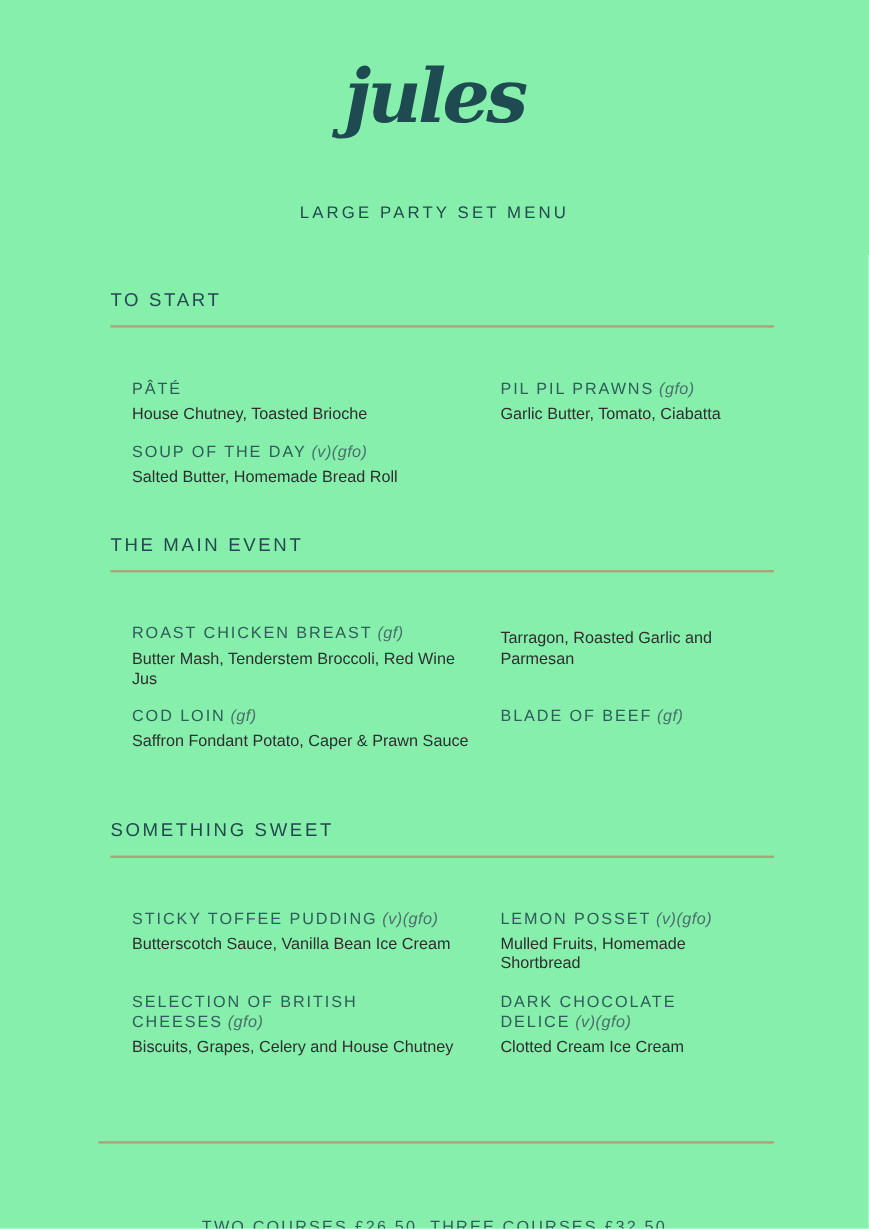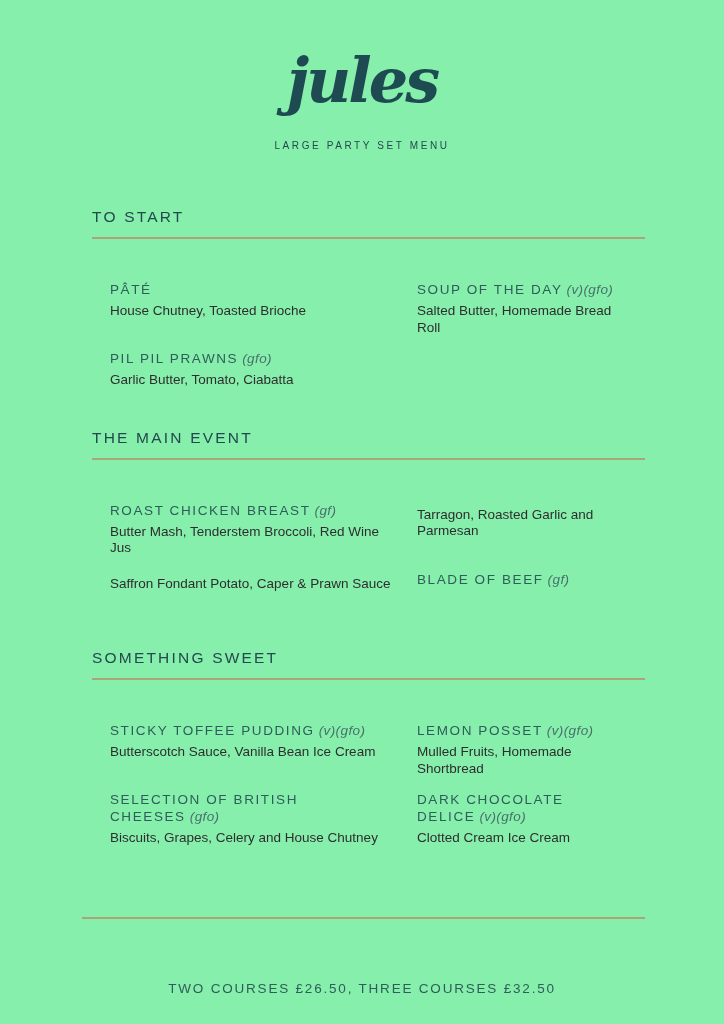--- a/index.html
+++ b/index.html
@@ -19,23 +19,23 @@
     text-align: center;
     font-family: "DejaVu Serif", serif;
     font-style: italic;
     font-weight: bold;
     font-size: 62px;
     line-height: 1.05;
     letter-spacing: -3px;
     color: #1e4b51;
   }
   .subtitle {
-    margin-top: 27px;
+    margin-top: 56px;
     text-align: center;
-    font-size: 10px;
+    font-size: 14px;
     letter-spacing: 2.6px;
     color: #24494f;
   }
   .content {
     padding: 0 79px 0 92px;
   }
   .section { margin-top: 57px; }
   .section.second { margin-top: 40px; }
   .section.third  { }
   .section-title {
@@ -99,42 +99,43 @@
 
     <div class="section">
       <div class="section-title">TO START</div>
       <hr class="rule">
       <div class="items">
         <div class="item">
           <div class="item-title"><span>PÂTÉ</span><span class="item-tags"></span></div>
           <div class="item-desc">House Chutney, Toasted Brioche</div>
         </div>
         <div class="item">
+          <div class="item-title"><span>PIL PIL PRAWNS</span><span class="item-tags">(gfo)</span></div>
+          <div class="item-desc">Garlic Butter, Tomato, Ciabatta</div>
+        </div>
+        <div class="item">
           <div class="item-title"><span>SOUP OF THE DAY</span><span class="item-tags">(v)(gfo)</span></div>
           <div class="item-desc">Salted Butter, Homemade Bread Roll</div>
-        </div>
-        <div class="item">
-          <div class="item-title"><span>PIL PIL PRAWNS</span><span class="item-tags">(gfo)</span></div>
-          <div class="item-desc">Garlic Butter, Tomato, Ciabatta</div>
         </div>
       </div>
     </div>
 
     <div class="section second">
       <div class="section-title">THE MAIN EVENT</div>
       <hr class="rule">
       <div class="items">
         <div class="item">
           <div class="item-title"><span>ROAST CHICKEN BREAST</span><span class="item-tags">(gf)</span></div>
           <div class="item-desc">Butter Mash,  Tenderstem Broccoli, Red Wine Jus</div>
         </div>
         <div class="item">
           <div class="item-desc">Tarragon, Roasted Garlic and Parmesan</div>
         </div>
         <div class="item">
+          <div class="item-title"><span>COD LOIN</span><span class="item-tags">(gf)</span></div>
           <div class="item-desc">Saffron Fondant Potato, Caper &amp; Prawn Sauce</div>
         </div>
         <div class="item">
           <div class="item-title"><span>BLADE OF BEEF</span><span class="item-tags">(gf)</span></div>
         </div>
       </div>
     </div>
 
     <div class="section third">
       <div class="section-title">SOMETHING SWEET</div>

